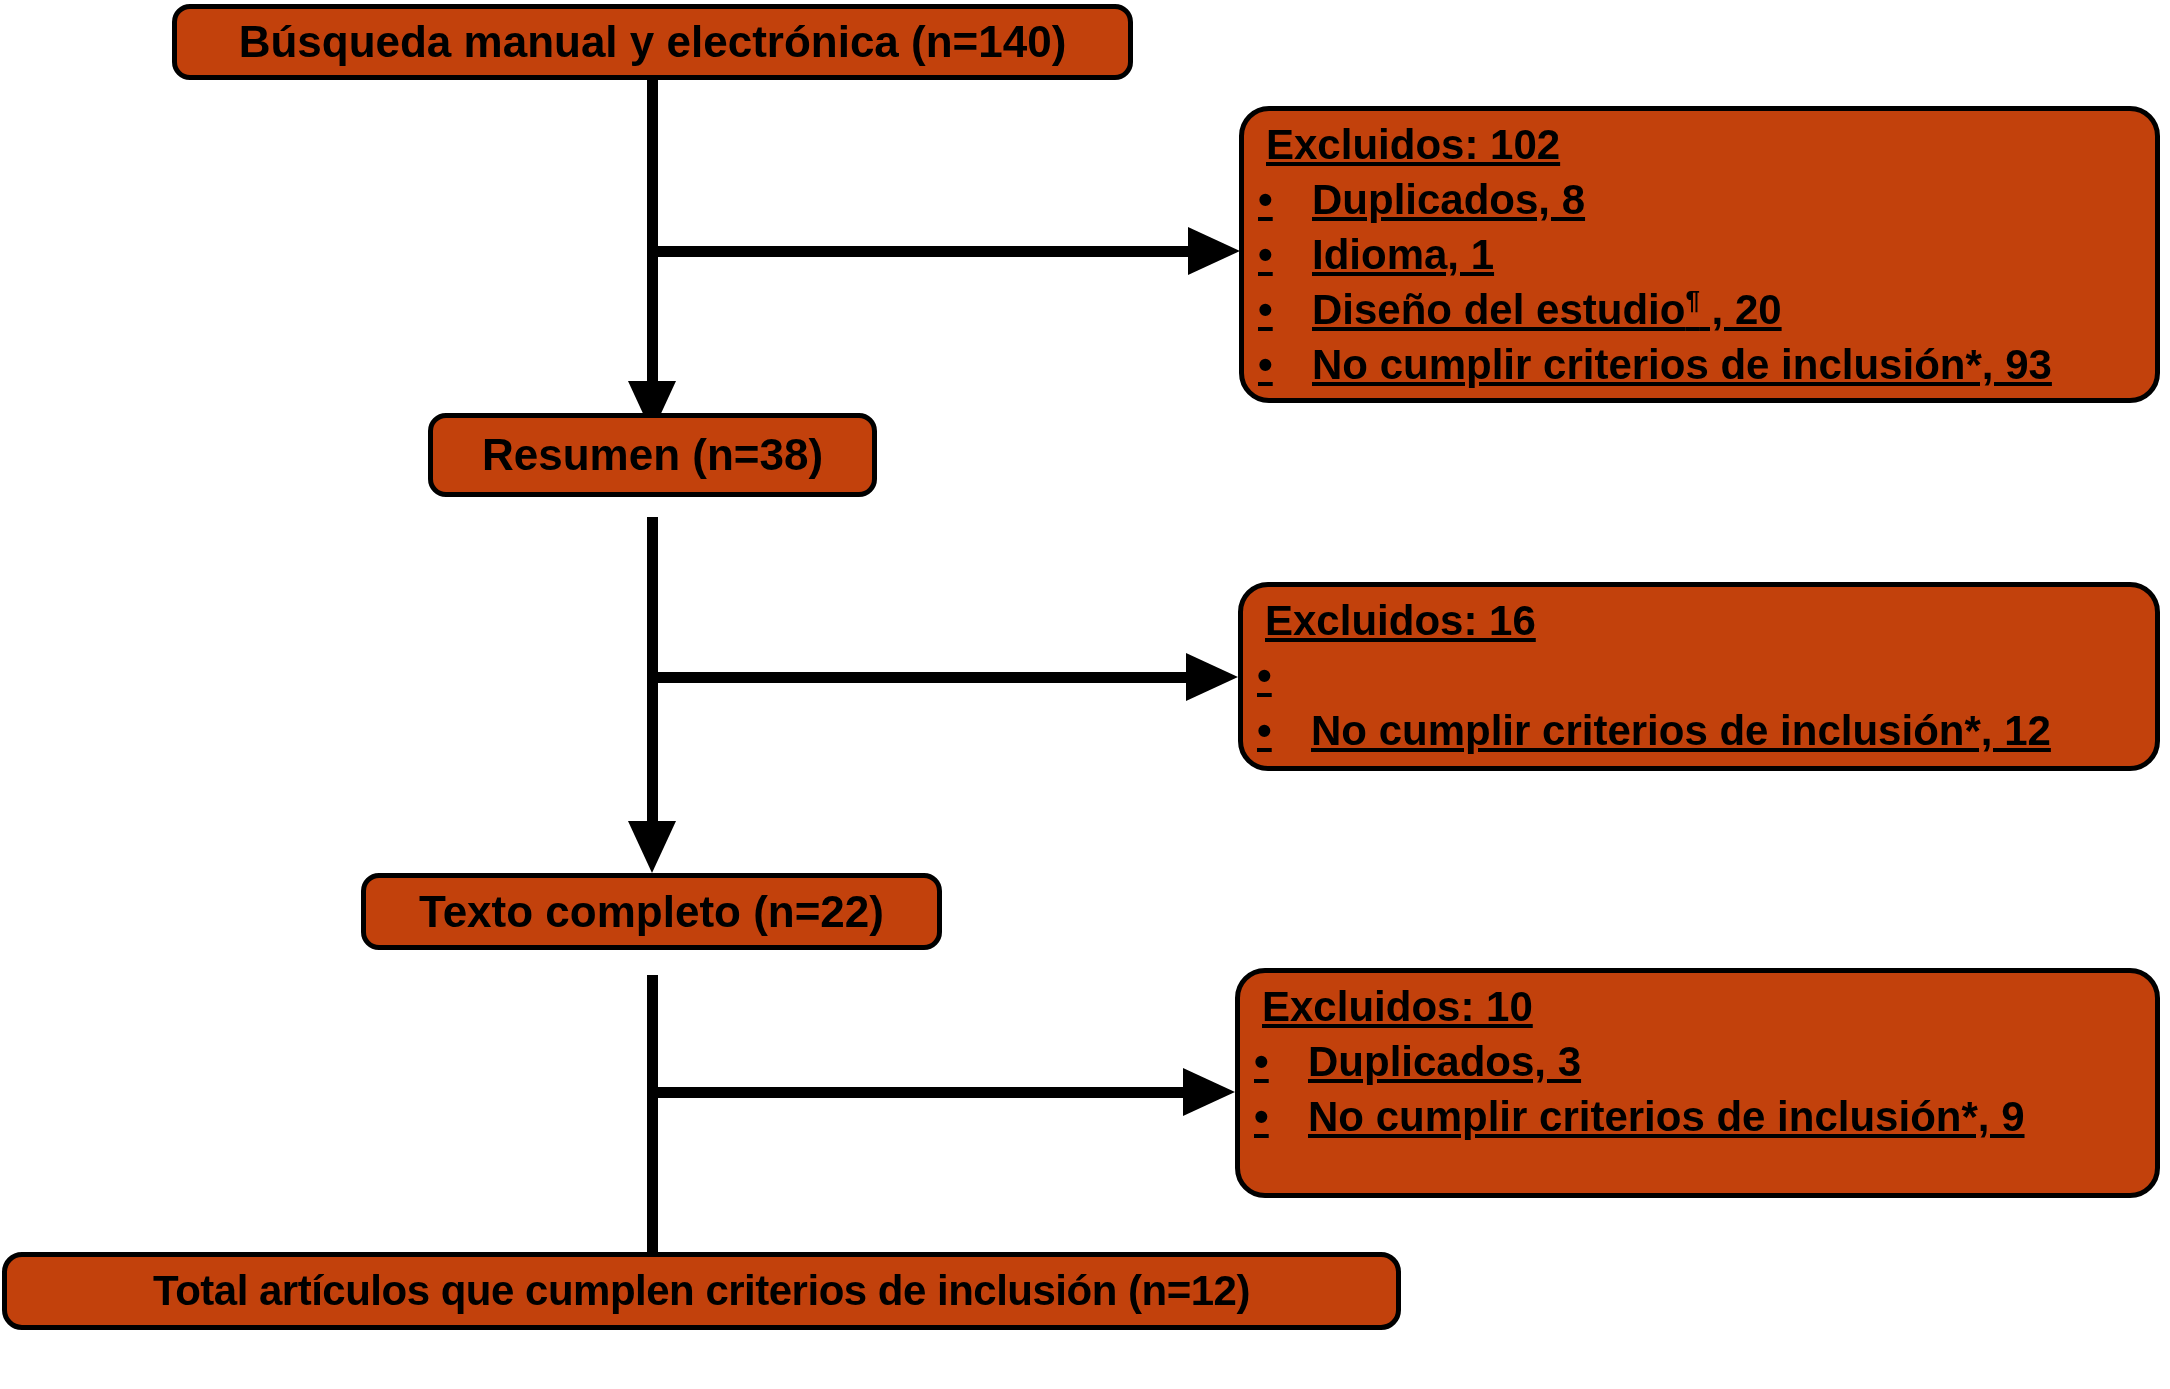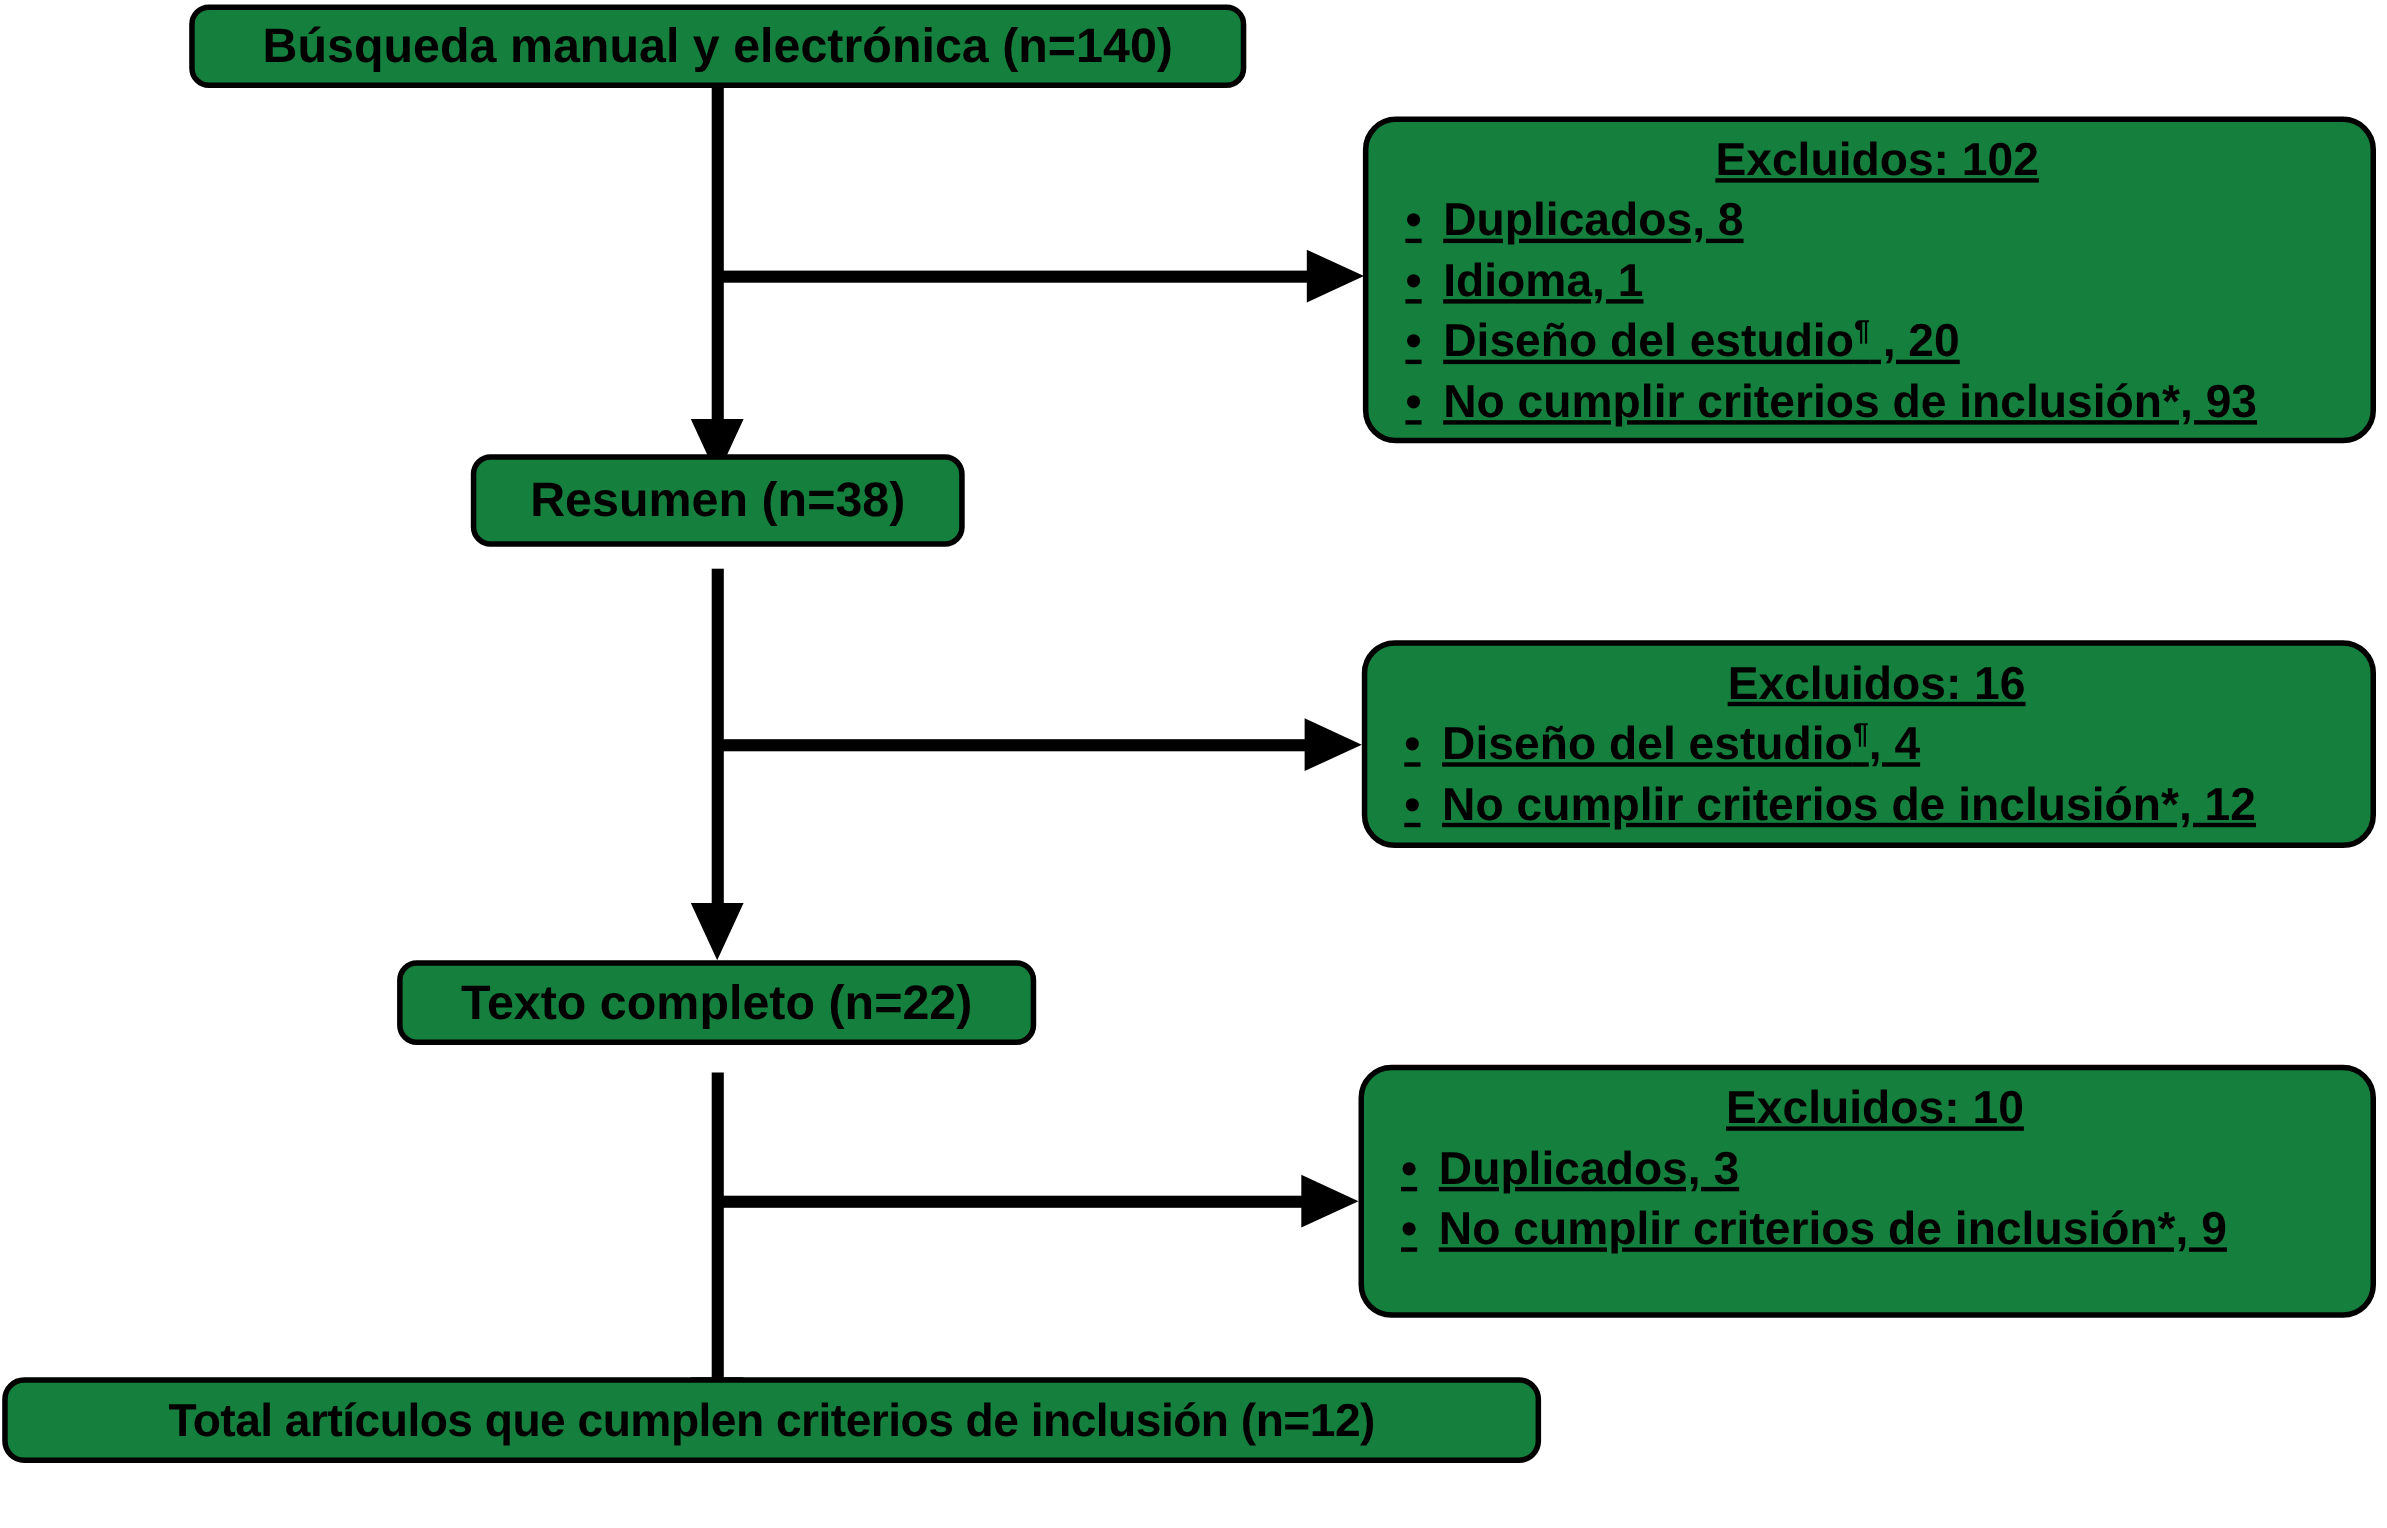--- a/index.html
+++ b/index.html
@@ -8,24 +8,23 @@
     width: 2170px;
     height: 1389px;
     background: #ffffff;
     font-family: "Liberation Sans", "DejaVu Sans", sans-serif;
     font-weight: bold;
     color: #000000;
     overflow: hidden;
   }
   .node {
     position: absolute;
-    background: #15803d;
+    background: #c2410c;
     border: 5px solid #000000;
     box-sizing: border-box;
-    text-align: center;
   }
   .process {
     border-radius: 18px;
     display: flex;
     align-items: center;
     justify-content: center;
     font-size: 44px;
     white-space: nowrap;
   }
   .total-node {
@@ -136,21 +135,20 @@
           <span>No cumplir criterios de inclusión*, 93</span>
         </li>
       </ul>
   </div>
 
   <div class="node excl" style="left:1238px; top:582px; width:922px; height:189px;">
     <div class="excl-title">Excluidos: 16</div>
     <ul>
         <li>
           <span class="bullet">•</span>
-          <span>Diseño del estudio<sup class="pilcrow">¶</sup>, 4</span>
         </li>
         <li>
           <span class="bullet">•</span>
           <span>No cumplir criterios de inclusión*, 12</span>
         </li>
       </ul>
   </div>
 
   <div class="node excl" style="left:1235px; top:968px; width:925px; height:230px;">
     <div class="excl-title">Excluidos: 10</div>

